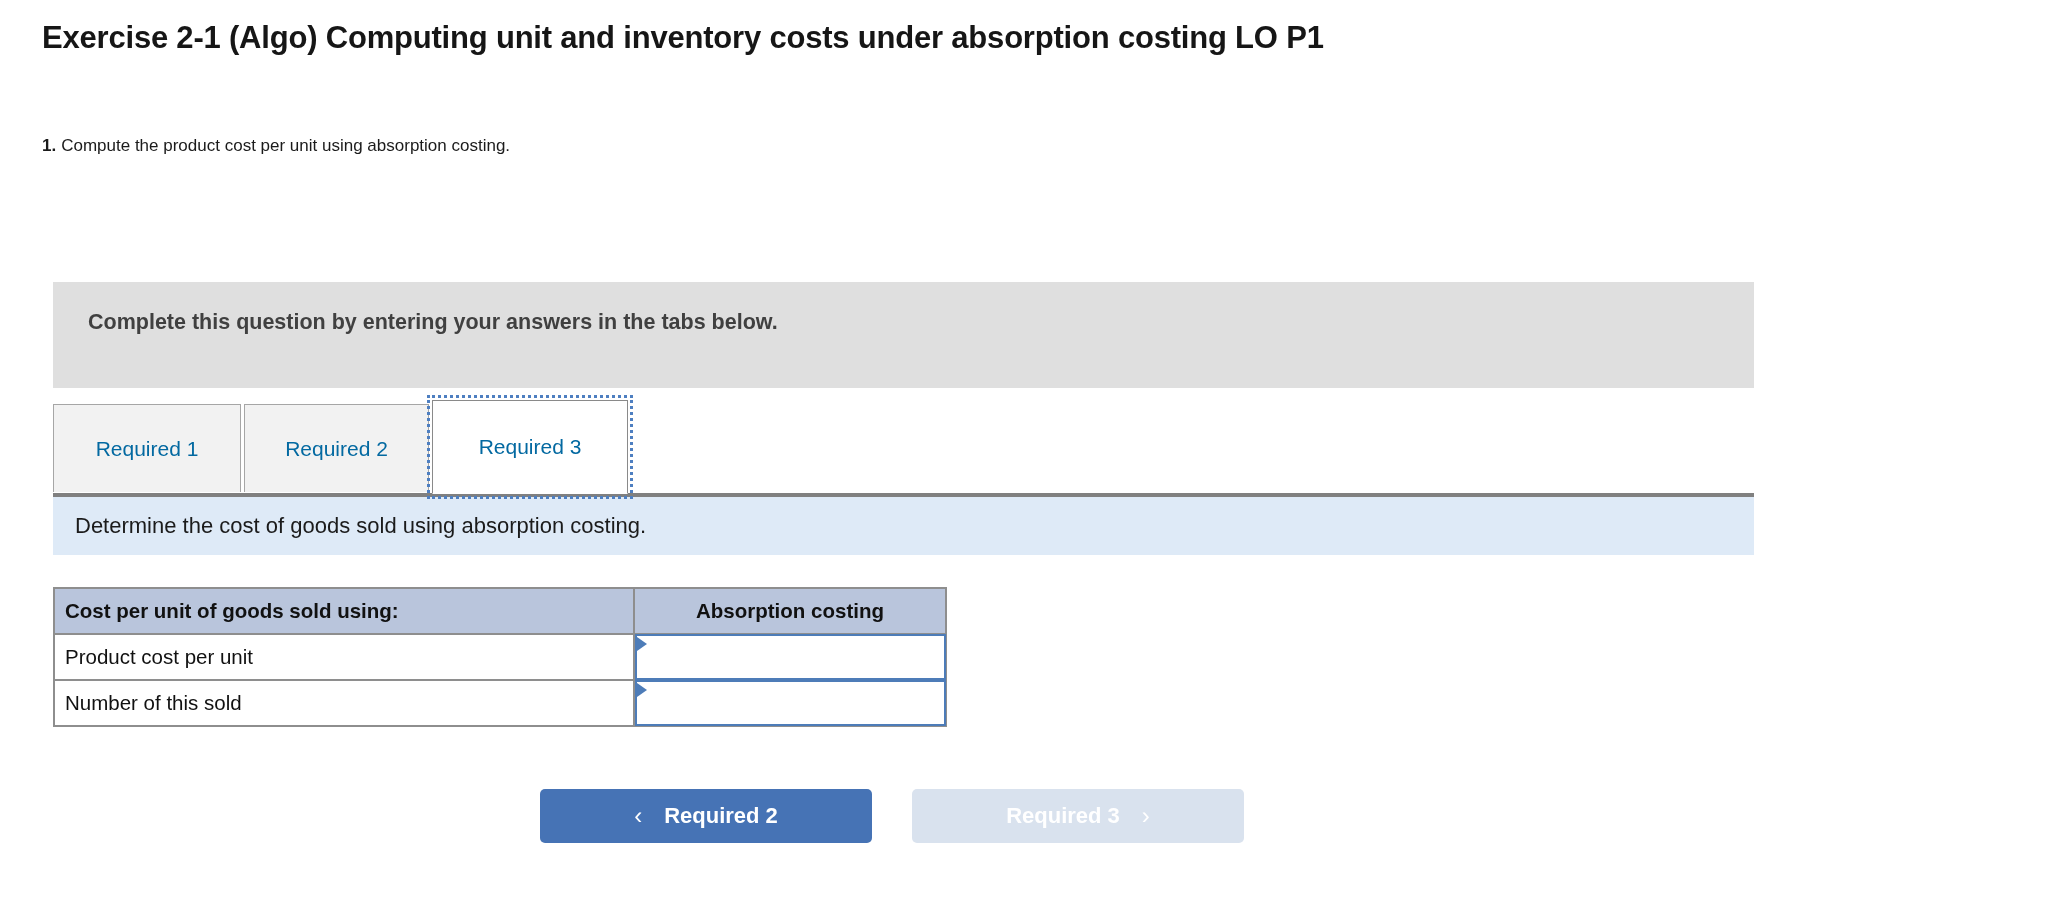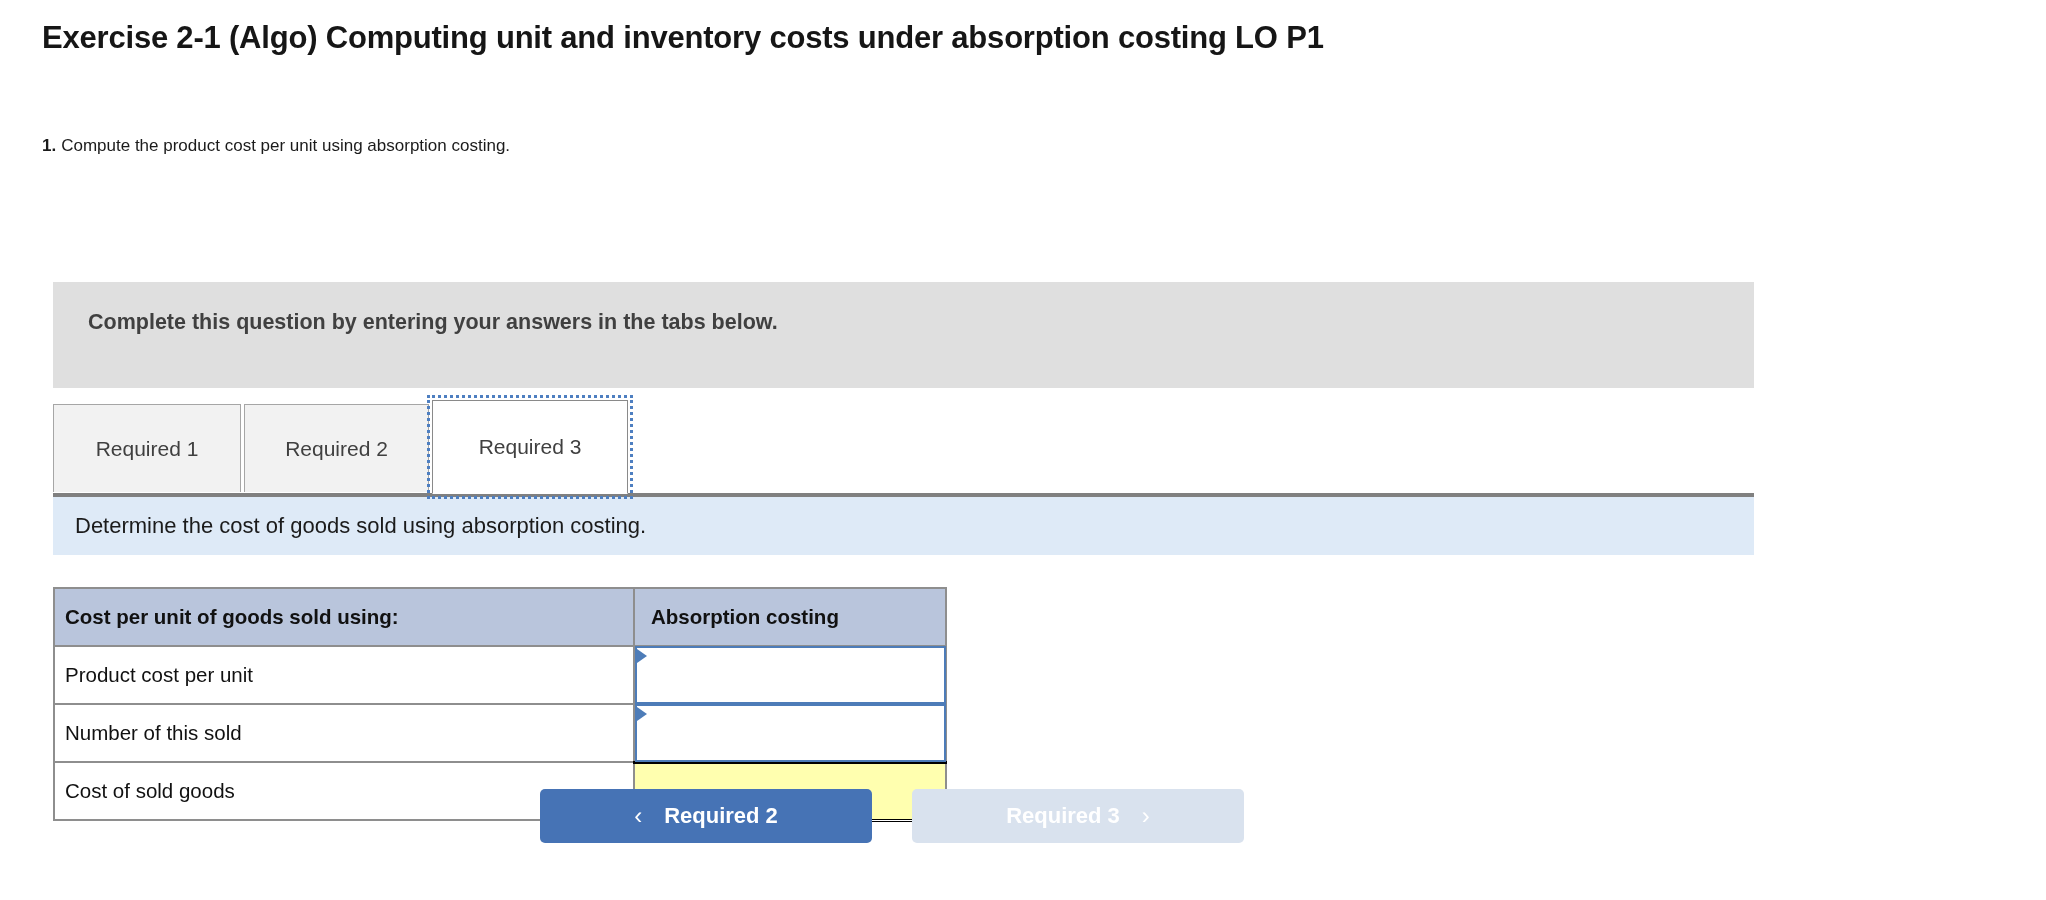--- a/index.html
+++ b/index.html
@@ -77,21 +77,21 @@
     top: 4px;
     height: 88px;
     box-sizing: border-box;
     background: #f2f2f2;
     border: 1px solid #a6a6a6;
     border-bottom: none;
     display: flex;
     align-items: center;
     justify-content: center;
     font-size: 21px;
-    color: #404040;
+    color: #0369a1;
     cursor: pointer;
     user-select: none;
   }
   .tab-1 { left: 0px;   width: 188px; }
   .tab-2 { left: 191px; width: 185px; }
   .tab-3 {
     left: 379px;
     width: 196px;
     top: 0px;
     height: 94px;
@@ -134,34 +134,34 @@
     position: absolute;
     left: 53px;
     top: 587px;
     border-collapse: collapse;
     table-layout: fixed;
     font-size: 20.5px;
     color: #111111;
   }
   .answer-table td, .answer-table th {
     border: 2px solid #8e8e8e;
-    padding: 16px;
+    padding: 0;
     height: 46px;
     box-sizing: border-box;
   }
   .col-label { width: 580px; }
   .col-value { width: 312px; }
 
   .answer-table th {
     background: #b9c5dc;
     font-weight: bold;
     font-size: 20.5px;
   }
   th.col-label { text-align: left;  padding-left: 10px; }
-  th.col-value { text-align: left; margin-top: 13px; }
+  th.col-value { text-align: center; margin-top: 13px; }
 
   td.row-label {
     text-align: left;
     padding-left: 10px;
     background: #ffffff;
     font-weight: normal;
   }
 
   
   td.input-cell {
@@ -302,26 +302,20 @@
         <span class="cell-flag"></span>
       </td>
     </tr>
     <tr>
       <td class="row-label">Number of this sold</td>
       <td class="input-cell">
         <input class="cell-input" type="text" value="" style="">
         <span class="cell-flag"></span>
       </td>
     </tr>
-    <tr>
-      <td class="row-label">Cost of sold goods</td>
-      <td class="total-cell">
-        <div class="total-inner"></div>
-      </td>
-    </tr>
   </tbody>
 </table>
 
 <div class="nav-row">
   <button class="nav-btn nav-prev">
     <span class="chev">‹</span>
     <span>Required 2</span>
   </button>
   <button class="nav-btn nav-next">
     <span>Required 3</span>

